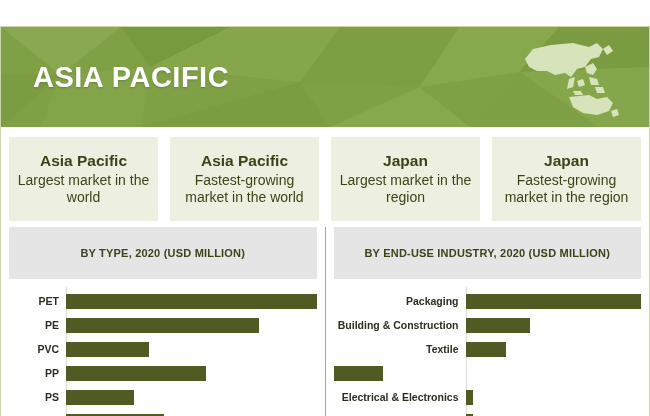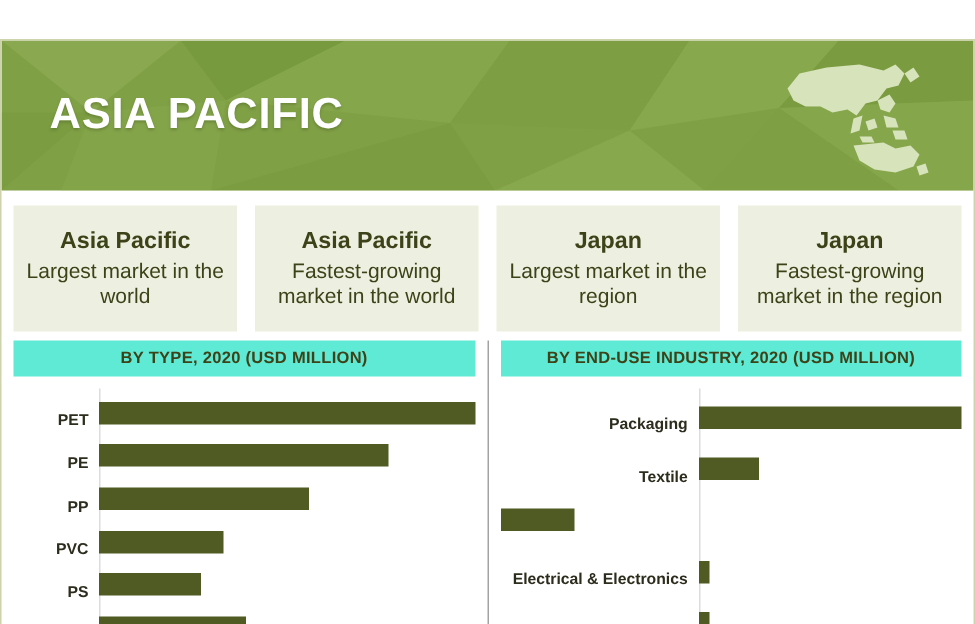--- a/index.html
+++ b/index.html
@@ -105,48 +105,48 @@
     display: flex;
     flex-direction: column;
     box-sizing: border-box;
     padding: 0 8px 6px 8px;
     position: relative;
   }
   .chart-panel.right {
     border-left: 1px solid #a3a3a3;
   }
   .chart-header {
-    background: #5eead4;
+    background: #e5e5e5;
     color: #3d4218;
     font-size: 11px;
     font-weight: bold;
     letter-spacing: 0.2px;
     text-align: center;
-    padding: 6px 4px;
+    padding: 20px 4px;
     font-family: "Liberation Sans Narrow", "Liberation Sans", sans-serif;
     margin-bottom: 8px;
   }
   .chart-body {
     position: relative;
     flex: 1 1 auto;
     display: flex;
     flex-direction: column;
     justify-content: space-around;
     padding-top: 2px;
   }
   .axis-line {
     position: absolute;
     top: 0;
     bottom: 4px;
     width: 1px;
     background: #dcdcdc;
   }
   .bar-row {
     display: flex;
-    align-items: flex-end;
+    align-items: center;
     height: 22px;
   }
   .bar-label {
     font-size: 10.5px;
     font-weight: bold;
     color: #2d2d1e;
     text-align: right;
     font-family: "Liberation Sans Narrow", "Liberation Sans", sans-serif;
     white-space: nowrap;
     padding-right: 7px;
@@ -238,29 +238,29 @@
               <div class="bar" style="width:100%"></div>
             </div>
         </div>
         <div class="bar-row">
           <div class="bar-label">PE</div>
           <div class="bar-track">
               <div class="bar" style="width:77%"></div>
             </div>
         </div>
         <div class="bar-row">
+          <div class="bar-label">PVC</div>
+          <div class="bar-track">
+              <div class="bar" style="width:33%"></div>
+            </div>
+        </div>
+        <div class="bar-row">
           <div class="bar-label">PP</div>
           <div class="bar-track">
               <div class="bar" style="width:56%"></div>
-            </div>
-        </div>
-        <div class="bar-row">
-          <div class="bar-label">PVC</div>
-          <div class="bar-track">
-              <div class="bar" style="width:33%"></div>
             </div>
         </div>
         <div class="bar-row">
           <div class="bar-label">PS</div>
           <div class="bar-track">
               <div class="bar" style="width:27%"></div>
             </div>
         </div>
         <div class="bar-row">
           <div class="bar-label">Others</div>
@@ -275,20 +275,26 @@
       <div class="chart-header">BY END-USE INDUSTRY, 2020 (USD MILLION)</div>
       <div class="chart-body">
         <div class="axis-line" style="left:132px;"></div>
         <div class="bar-row">
           <div class="bar-label">Packaging</div>
           <div class="bar-track">
               <div class="bar" style="width:100%"></div>
             </div>
         </div>
         <div class="bar-row">
+          <div class="bar-label">Building &amp; Construction</div>
+          <div class="bar-track">
+              <div class="bar" style="width:37%"></div>
+            </div>
+        </div>
+        <div class="bar-row">
           <div class="bar-label">Textile</div>
           <div class="bar-track">
               <div class="bar" style="width:23%"></div>
             </div>
         </div>
         <div class="bar-row">
           <div class="bar-track">
               <div class="bar" style="width:16%"></div>
             </div>
         </div>

